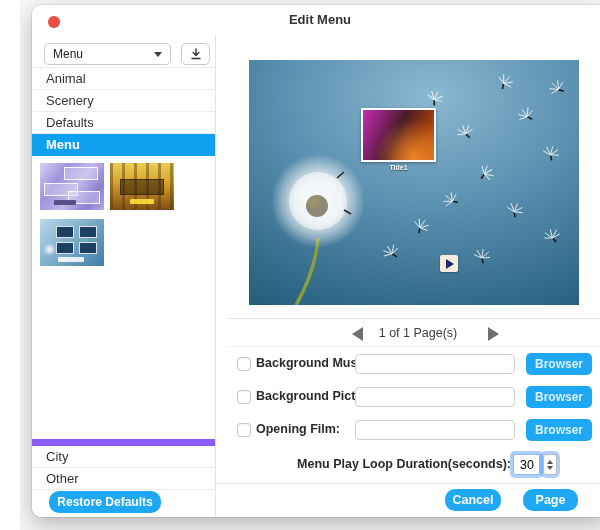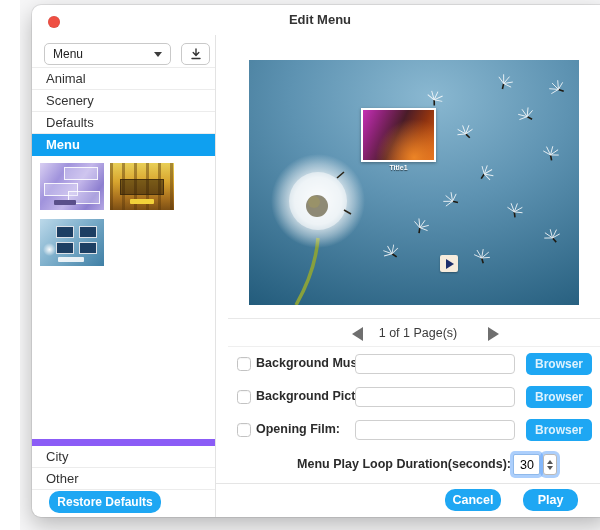--- a/index.html
+++ b/index.html
@@ -273,17 +273,17 @@
         <span class="dlabel">Menu Play Loop Duration(seconds):</span>
         <input class="dinput" type="text" value="30" style="">
         <span class="stepper">
           <span class="st-up"></span>
           <span class="st-down"></span>
         </span>
       </div>
 
       <div class="footer-divider"></div>
       <button class="action-btn cancel">Cancel</button>
-      <button class="action-btn save">Play</button>
+      <button class="action-btn save">Page</button>
     </div>
 
   </div>
 </div>
 
 </body></html>

